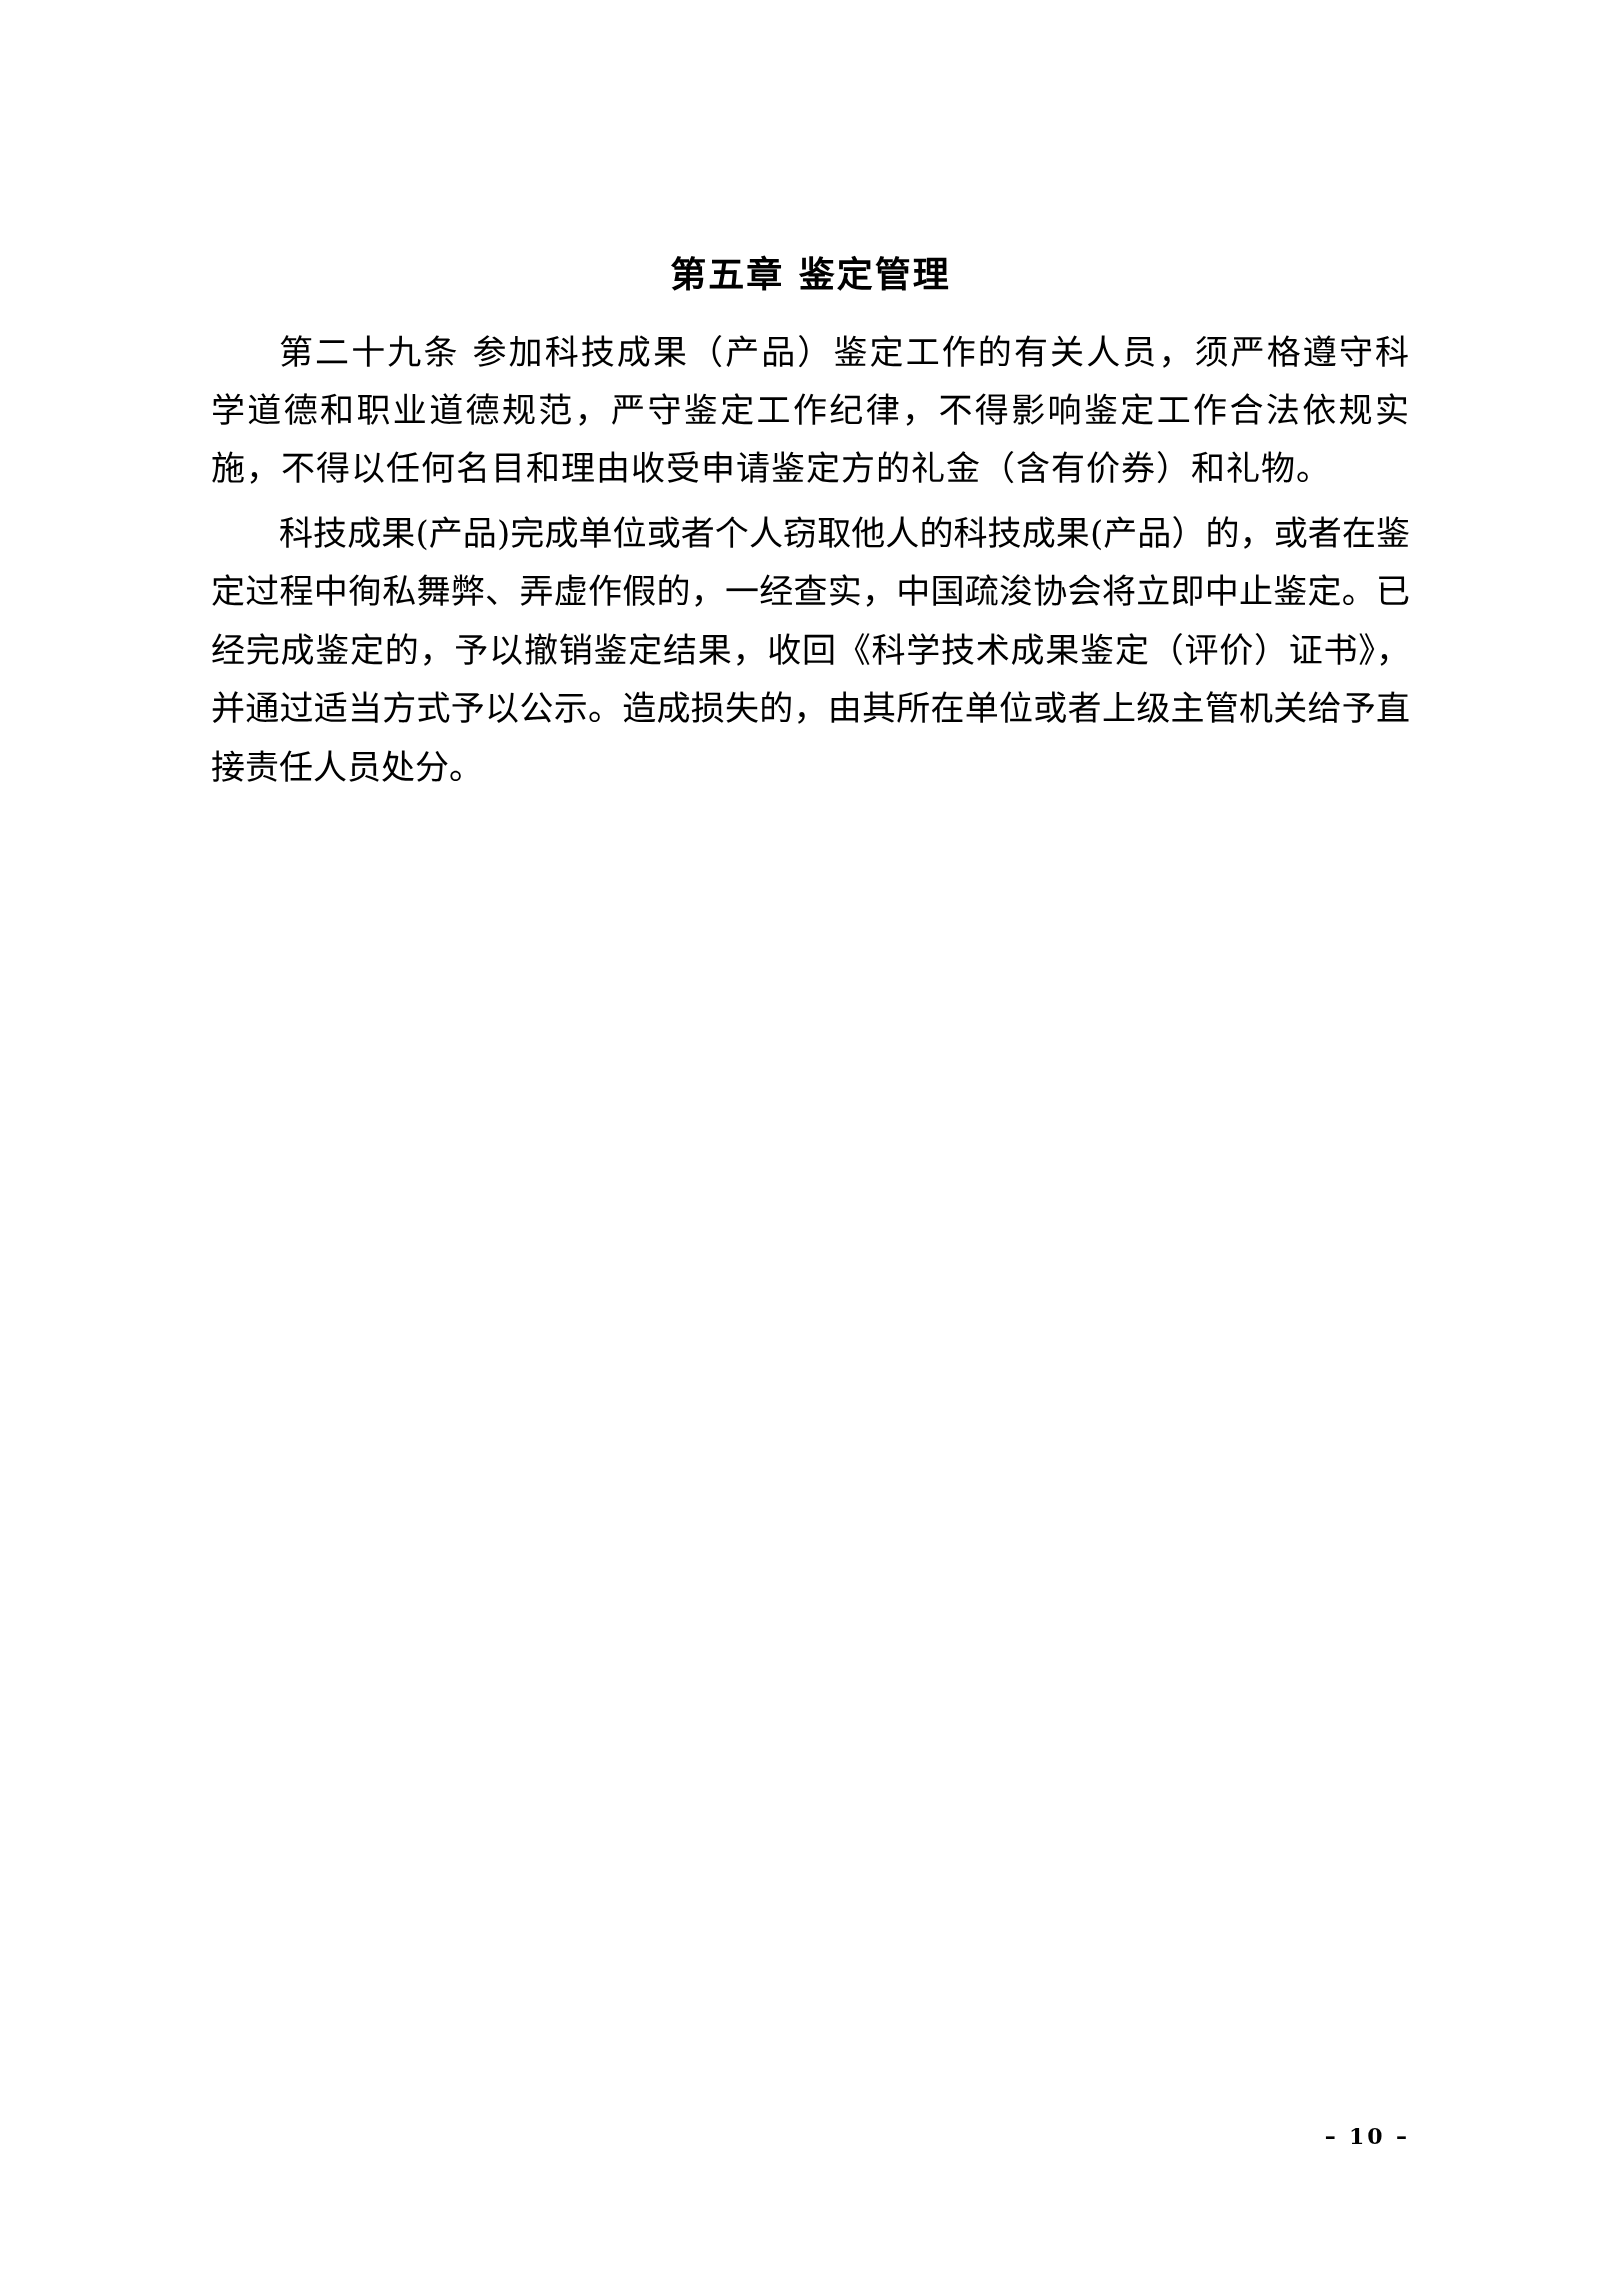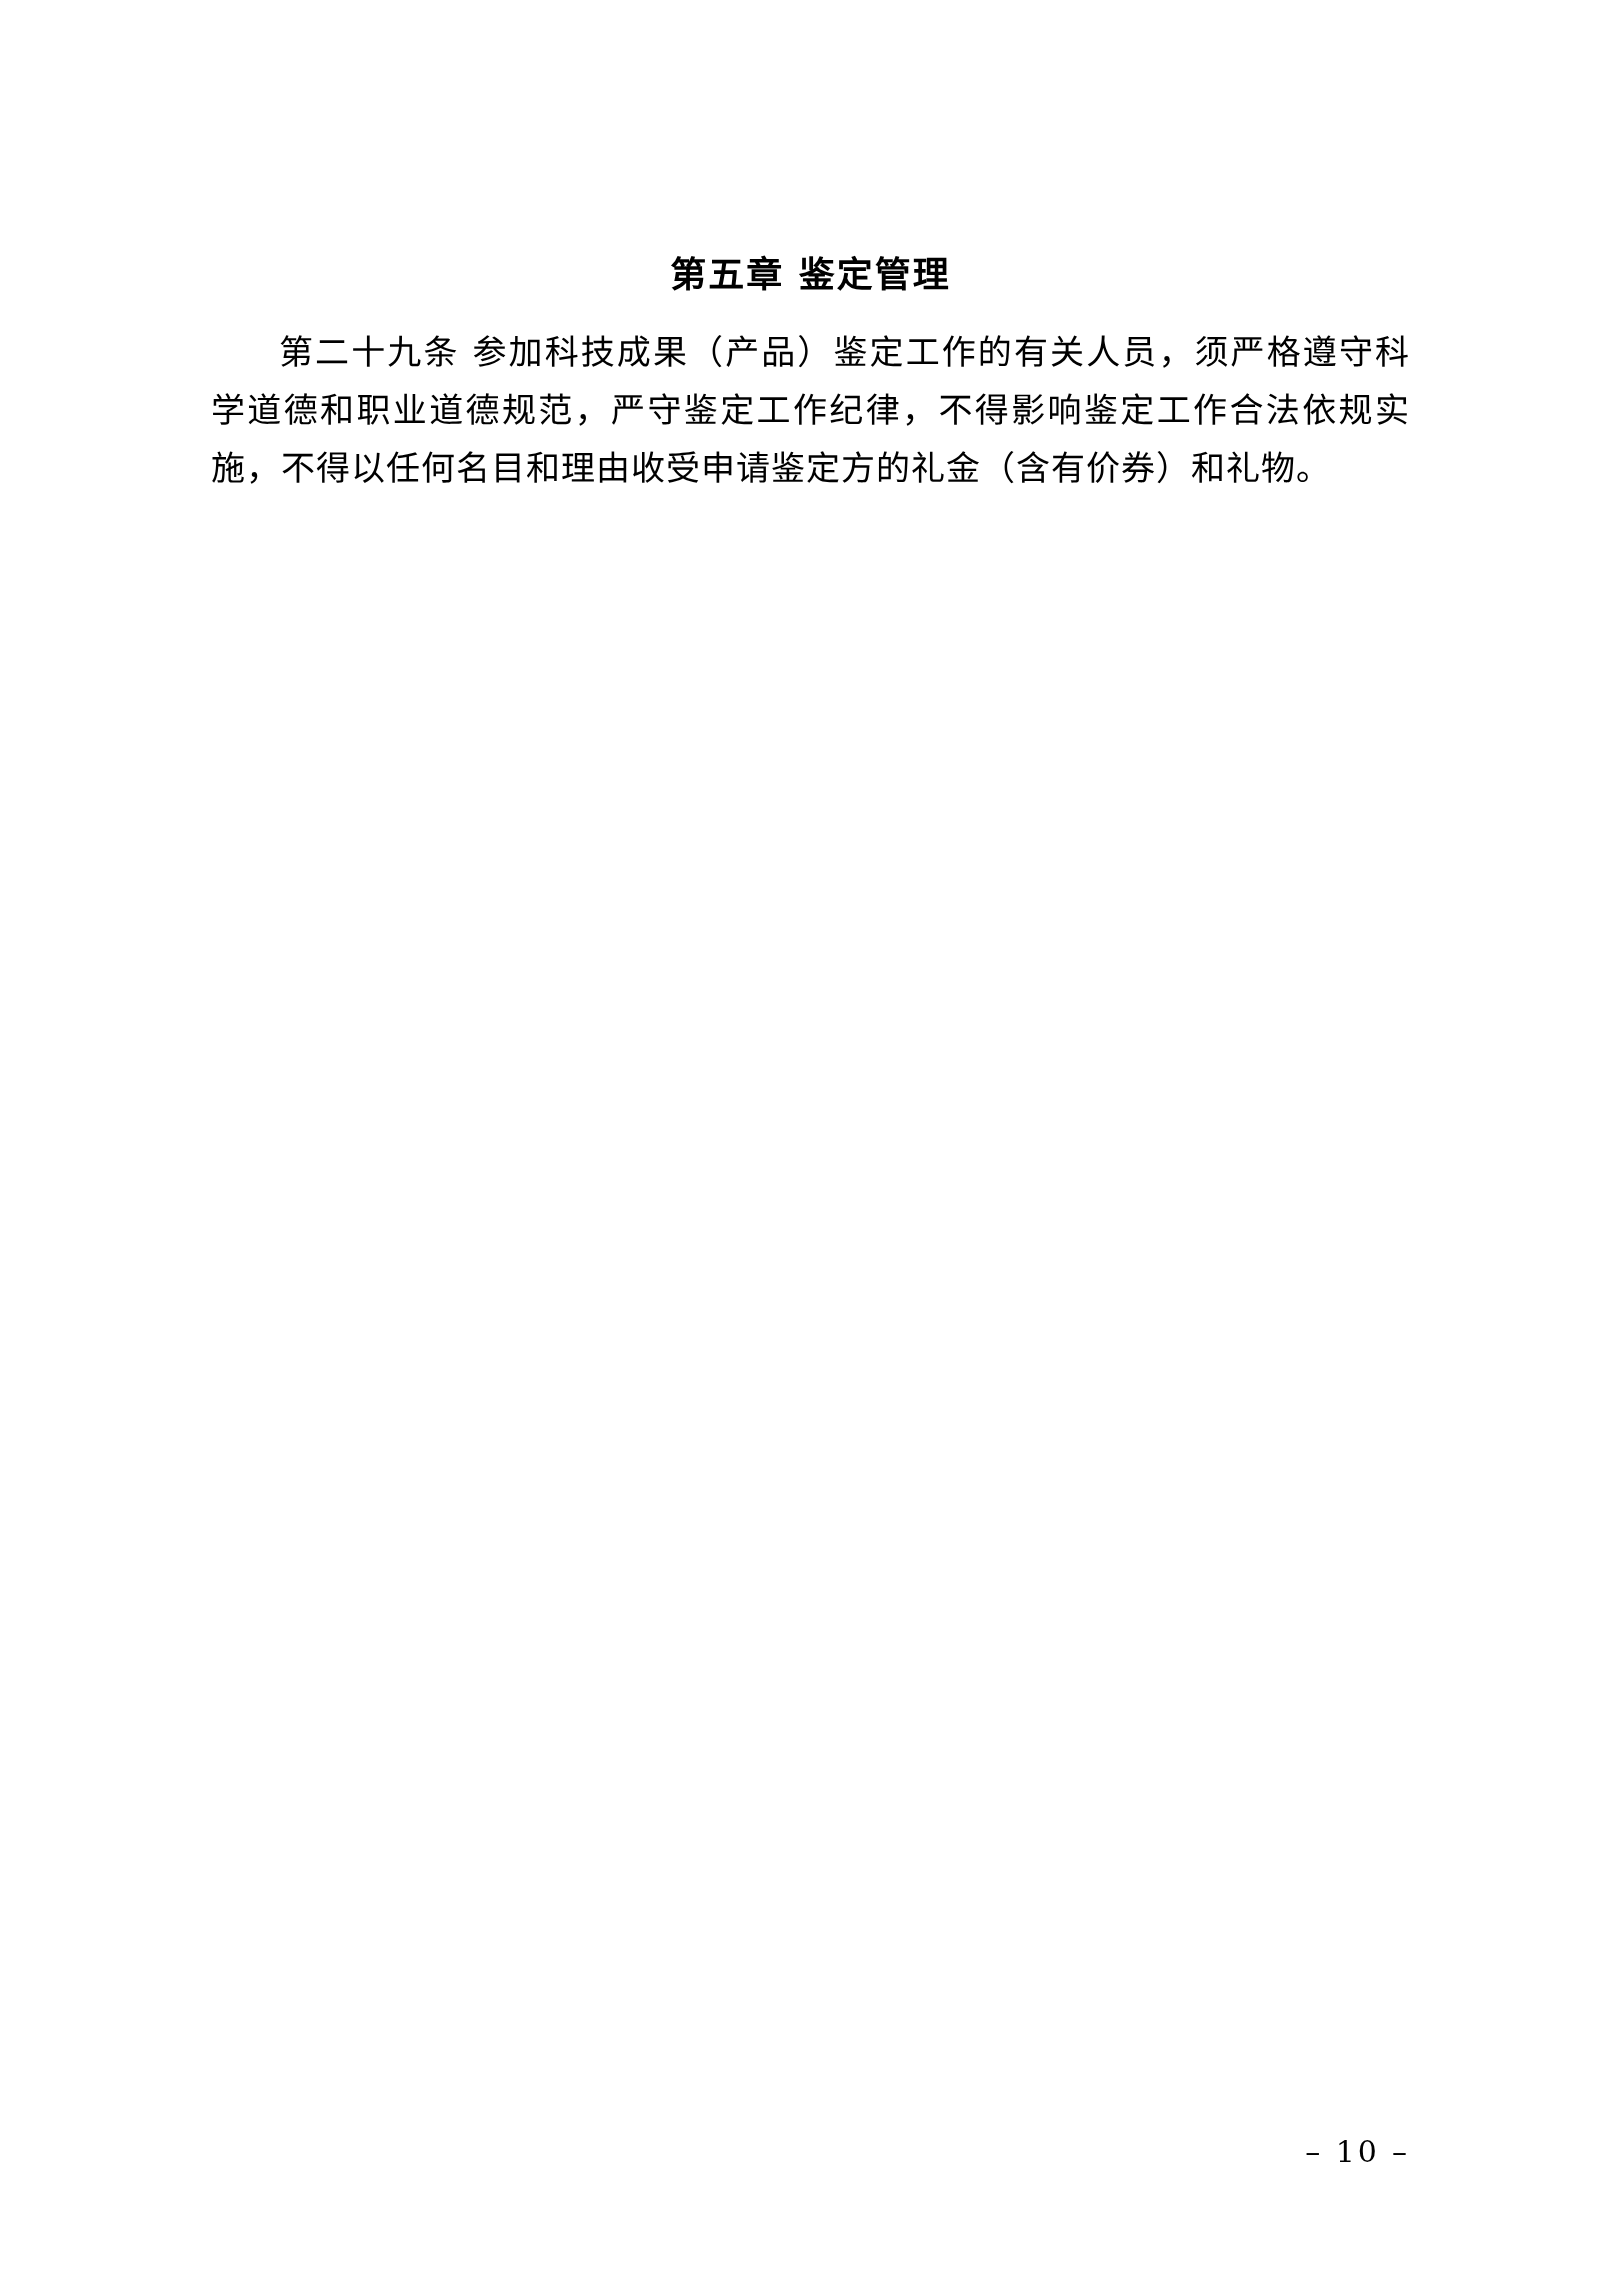--- a/index.html
+++ b/index.html
@@ -45,36 +45,40 @@
   .para .lead {
     font-weight: normal;
     font-family: "DejaVu Sans", "Liberation Sans", sans-serif;
   }
   .para.tight {
     letter-spacing: 0px;
   }
   .page-number {
     position: absolute;
     right: 211px;
-    bottom: 124px;
-    font-size: 30px;
+    bottom: 144px;
+    font-size: 22px;
     letter-spacing: 2.9px;
     font-family: "DejaVu Serif", "Liberation Serif", serif;
+    font-weight: bold;
   }
 </style>
 </head>
 <body>
 
 <div class="page">
 
   <h1 class="chapter-title">第五章  鉴定管理</h1>
 
   <p class="para">
     <span class="lead">第二十九条</span><span>  参加科技成果（产品）鉴定工作的有关人员，须严格遵守科学道德和职业道德规范，严守鉴定工作纪律，不得影响鉴定工作合法依规实施，不得以任何名目和理由收受申请鉴定方的礼金（含有价券）和礼物。</span>
   </p>
 
 
+  <p class="para tight">
+    <span class="lead"></span><span>科技成果(产品)完成单位或者个人窃取他人的科技成果(产品）的，或者在鉴定过程中徇私舞弊、弄虚作假的，一经查实，中国疏浚协会将立即中止鉴定。已经完成鉴定的，予以撤销鉴定结果，收回《科学技术成果鉴定（评价）证书》，并通过适当方式予以公示。造成损失的，由其所在单位或者上级主管机关给予直接责任人员处分。</span>
+  </p>
 
 
   <div class="page-number">– 10 –</div>
 
 </div>
 
 
 </body></html>

